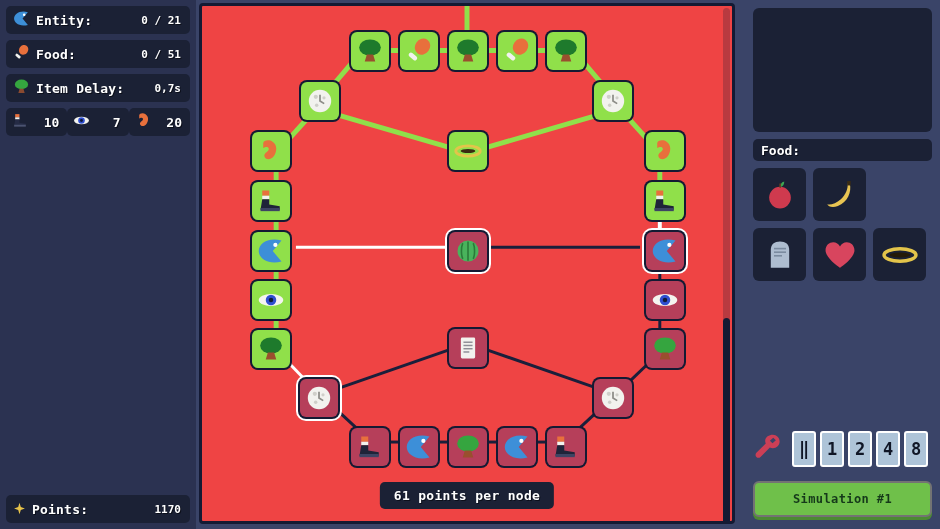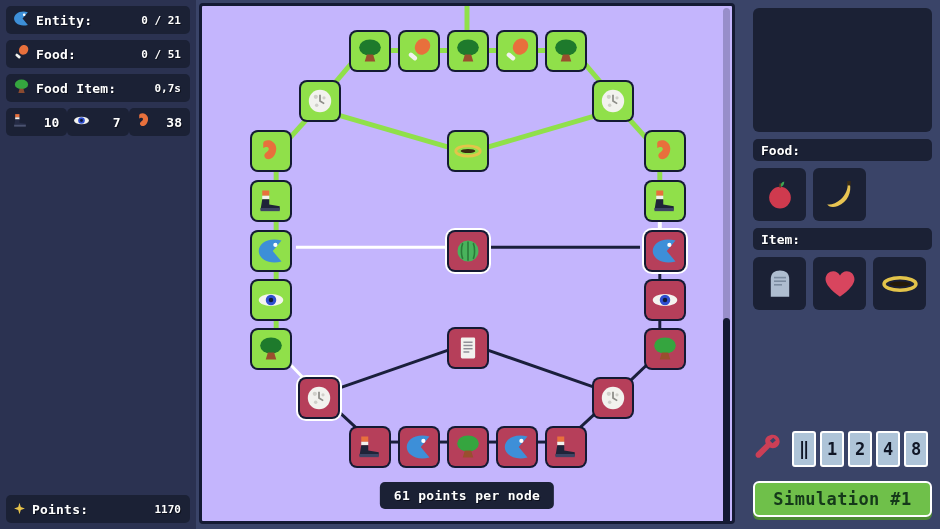--- a/index.html
+++ b/index.html
@@ -88,21 +88,21 @@
     flex: 0 0 549px;
     width: 549px;
     height: 529px;
     padding: 3px 0 3px 0;
     position: relative;
   }
   .graph-inner {
     position: absolute;
     left: 3px; top: 3px;
     width: 536px; height: 521px;
-    background: #c4b5fd;
+    background: #ef4444;
     border: 3px solid #141a33;
     border-radius: 4px;
     overflow: hidden;
   }
   .graph-canvas { position: absolute; inset: 0; }
   .node {
     position: absolute;
     width: 38px; height: 38px;
     border-radius: 6px;
     display: flex;
@@ -200,27 +200,27 @@
     color: #101626;
     font-size: 17px;
     font-weight: bold;
     font-family: "DejaVu Sans Mono", "Liberation Mono", monospace;
   }
   .sim-button {
     position: absolute;
     left: 8px; right: 8px; bottom: 12px;
     height: 36px;
     background: #6fc04a;
-    border: 2px solid #ffffff;
+    border: 2px solid #737373;
     border-radius: 6px;
     display: flex;
     align-items: center;
     justify-content: center;
     color: #15391a;
-    font-size: 17px;
+    font-size: 12px;
     font-weight: bold;
     letter-spacing: 0.4px;
     box-shadow: 0 3px 0 #4c8a33;
   }
 </style>
 </head>
 <body>
 
 <div id="app">
 
@@ -248,21 +248,21 @@
       <span class="stat-value">0 / 51</span>
     </div>
 
     <div class="stat-row">
       <span class="icn">
         <svg width="17" height="17" viewBox="0 0 16 16">
             <ellipse cx="8" cy="6" rx="6.2" ry="4.6" fill="#35a53f"></ellipse>
             <path d="M6.2 10 L9.8 10 L11 14 L5 14 Z" fill="#8a4a30"></path>
           </svg>
       </span>
-      <span class="stat-label">Food Item:</span>
+      <span class="stat-label">Item Delay:</span>
       <span class="stat-value">0,7s</span>
     </div>
 
     <div class="triple-row">
       <div class="mini-stat">
         <span class="icn">
           <svg width="17" height="17" viewBox="0 0 16 16">
               <rect x="3" y="2" width="4" height="3" fill="#e8703c"></rect>
               <rect x="3" y="5" width="4" height="2" fill="#f2f2ee"></rect>
               <path d="M3 7 L7 7 L7 10 L13 11 L13 13 L2 13 Z" fill="#252b45"></path>
@@ -280,21 +280,21 @@
             </svg>
         </span>
         <span class="stat-value">7</span>
       </div>
       <div class="mini-stat">
         <span class="icn">
           <svg width="19" height="17" viewBox="0 0 18 16">
               <path d="M4 3 C4 1 8 0.5 10 2 C13 4 13 8 11 11 C9.5 13.5 6 14 5 12 C4 10 6 9 7 8 C8.5 6.5 7 5 5.5 5.5 L4 6 Z" fill="#e8703c"></path>
             </svg>
         </span>
-        <span class="stat-value">38</span>
+        <span class="stat-value">20</span>
       </div>
     </div>
 
 
     <div class="points-row">
       <span class="icn">
         <svg width="13" height="13" viewBox="0 0 12 12">
             <path d="M6 0.8 L7.2 4.6 L11 6 L7.2 7.4 L6 11.2 L4.8 7.4 L1 6 L4.8 4.6 Z" fill="#e6c24a"></path>
           </svg>
       </span>
@@ -574,21 +574,20 @@
           </svg>
       </div>
       <div class="slot">
         <svg width="34" height="34" viewBox="0 0 16 16">
             <path d="M12.6 2.6 C13.6 6.6 11.6 11.4 7 13.2 C4.4 14.2 2.4 13.4 2 12.4 C3.6 12.8 6.2 12 8.4 10 C10.8 7.8 11.8 5 11.6 2.6 Z" fill="#e8c452"></path>
             <rect x="11.4" y="1.4" width="1.6" height="2.1" fill="#3a2c14"></rect>
           </svg>
       </div>
     </div>
 
-    <div class="section-header">Item:</div>
 
     <div class="slot-grid">
       <div class="slot">
         <svg width="32" height="34" viewBox="0 0 16 16">
             <path d="M3.4 5.4 C3.4 2.6 5.2 1.2 8 1.2 C10.8 1.2 12.6 2.6 12.6 5.4 L12.6 14.4 L3.4 14.4 Z" fill="#aebdd0"></path>
             <rect x="5" y="4.4" width="6" height="0.8" fill="#7b8ba0"></rect>
             <rect x="5" y="6.2" width="6" height="0.8" fill="#7b8ba0"></rect>
             <rect x="5" y="8" width="4" height="0.8" fill="#7b8ba0"></rect>
           </svg>
       </div>

